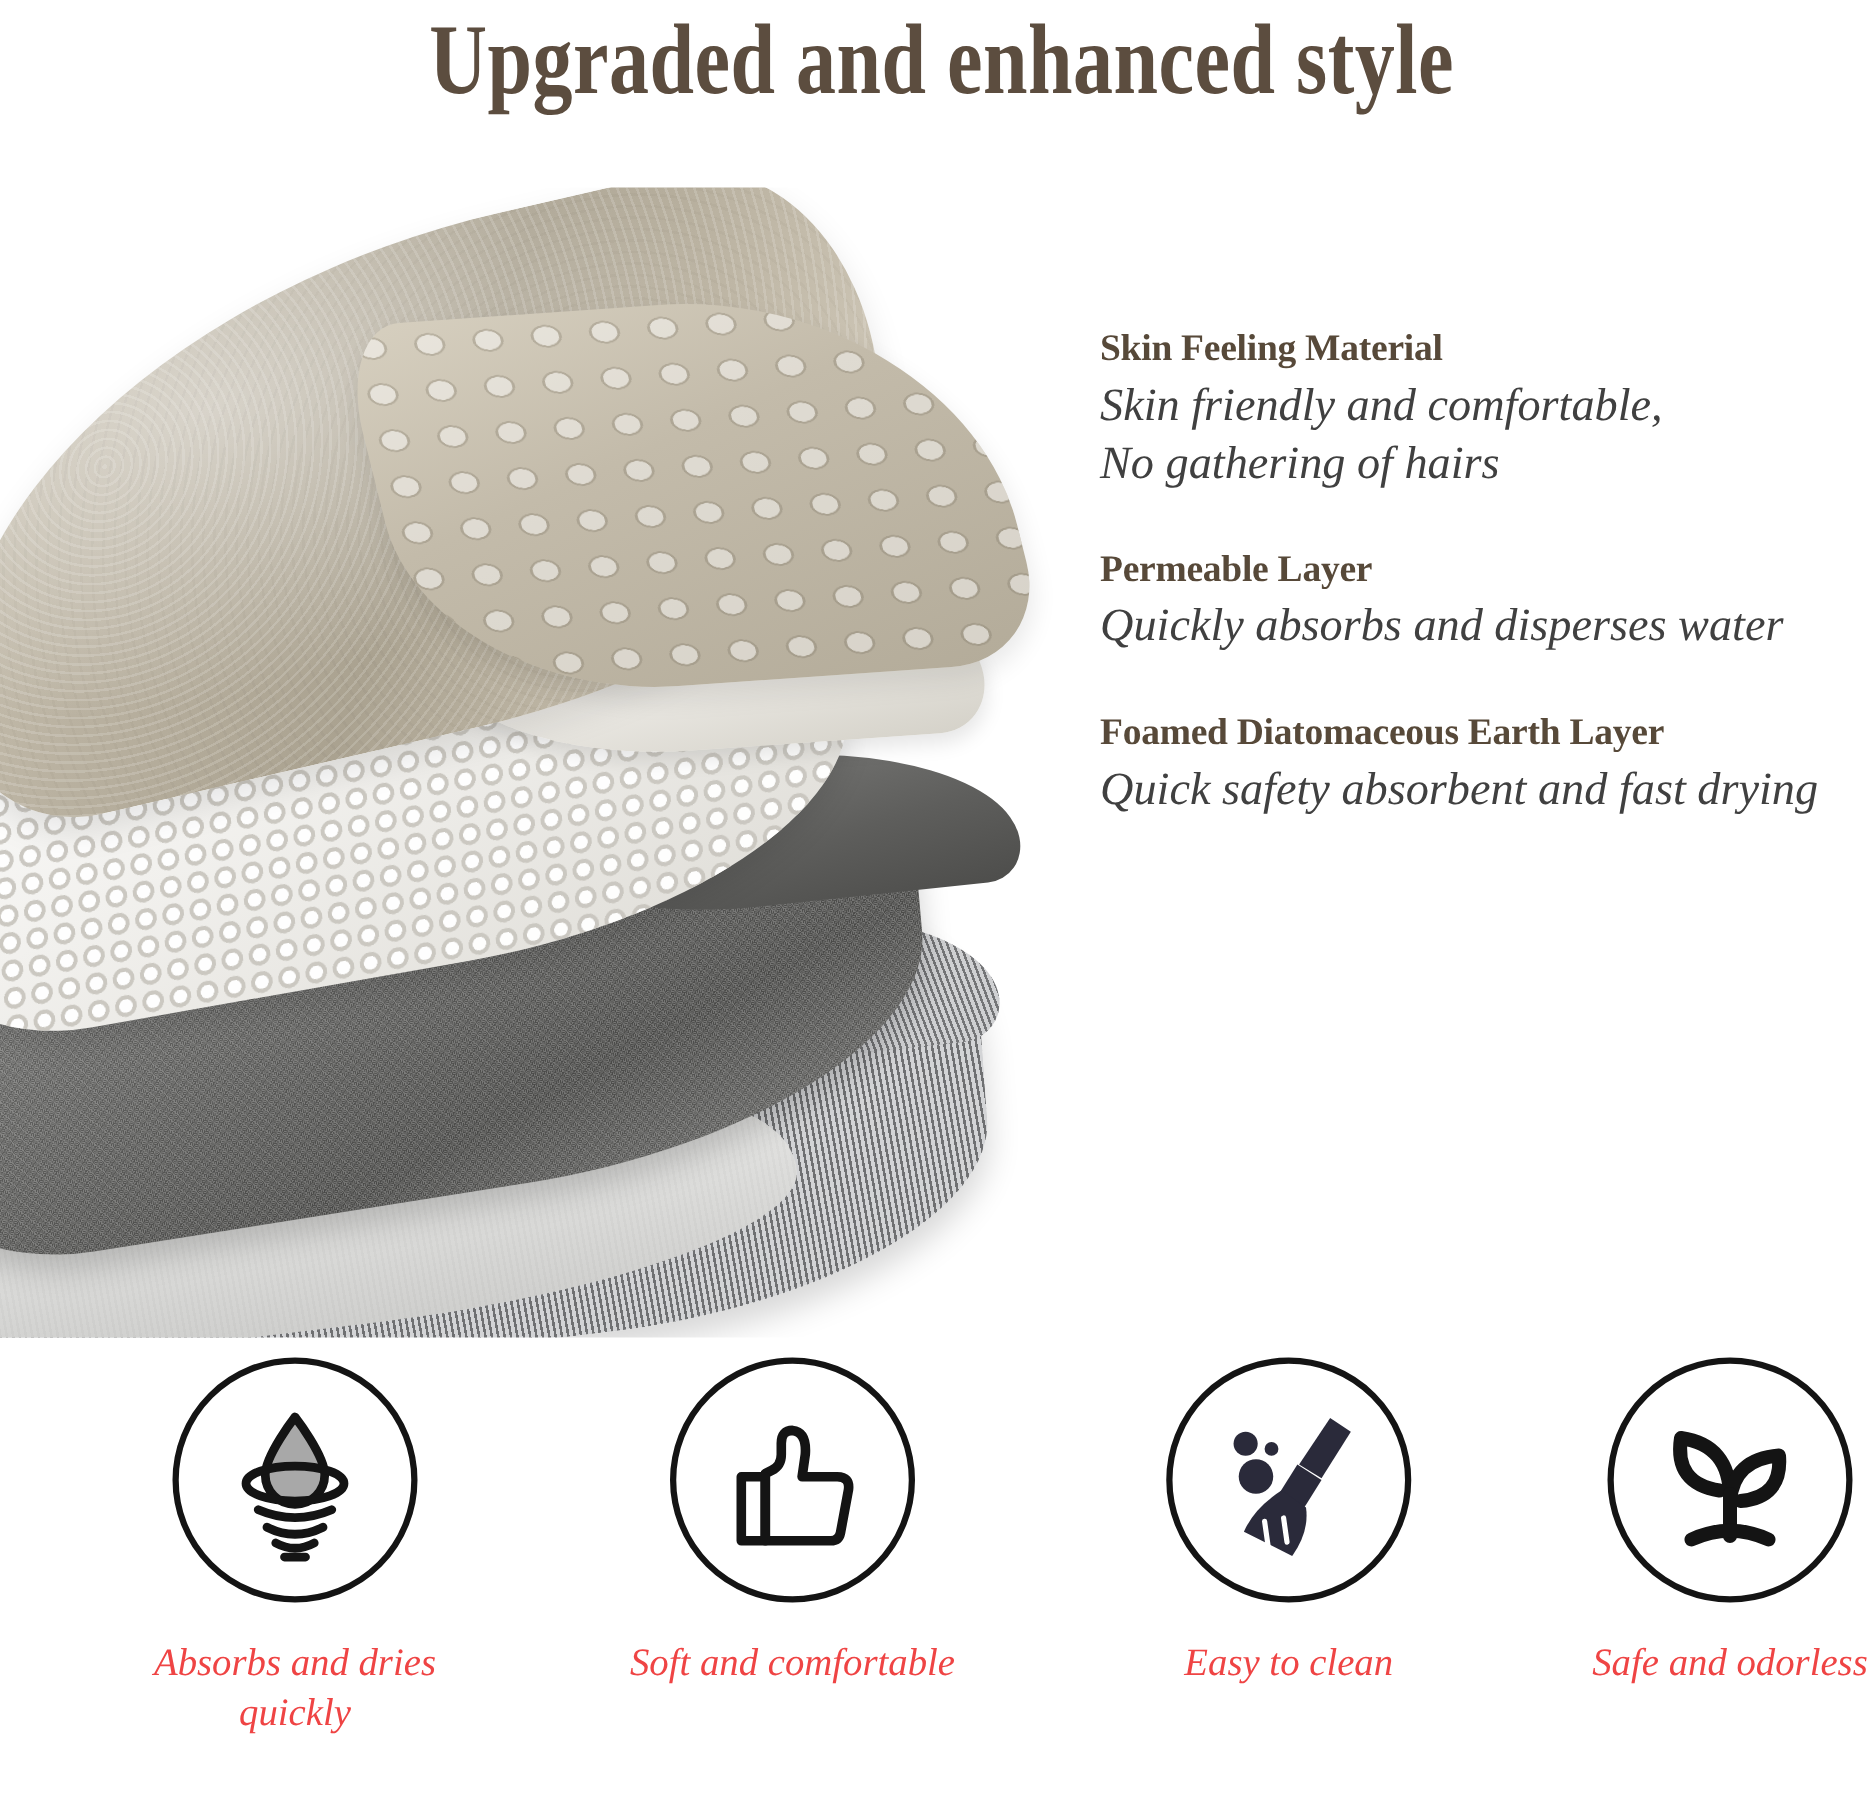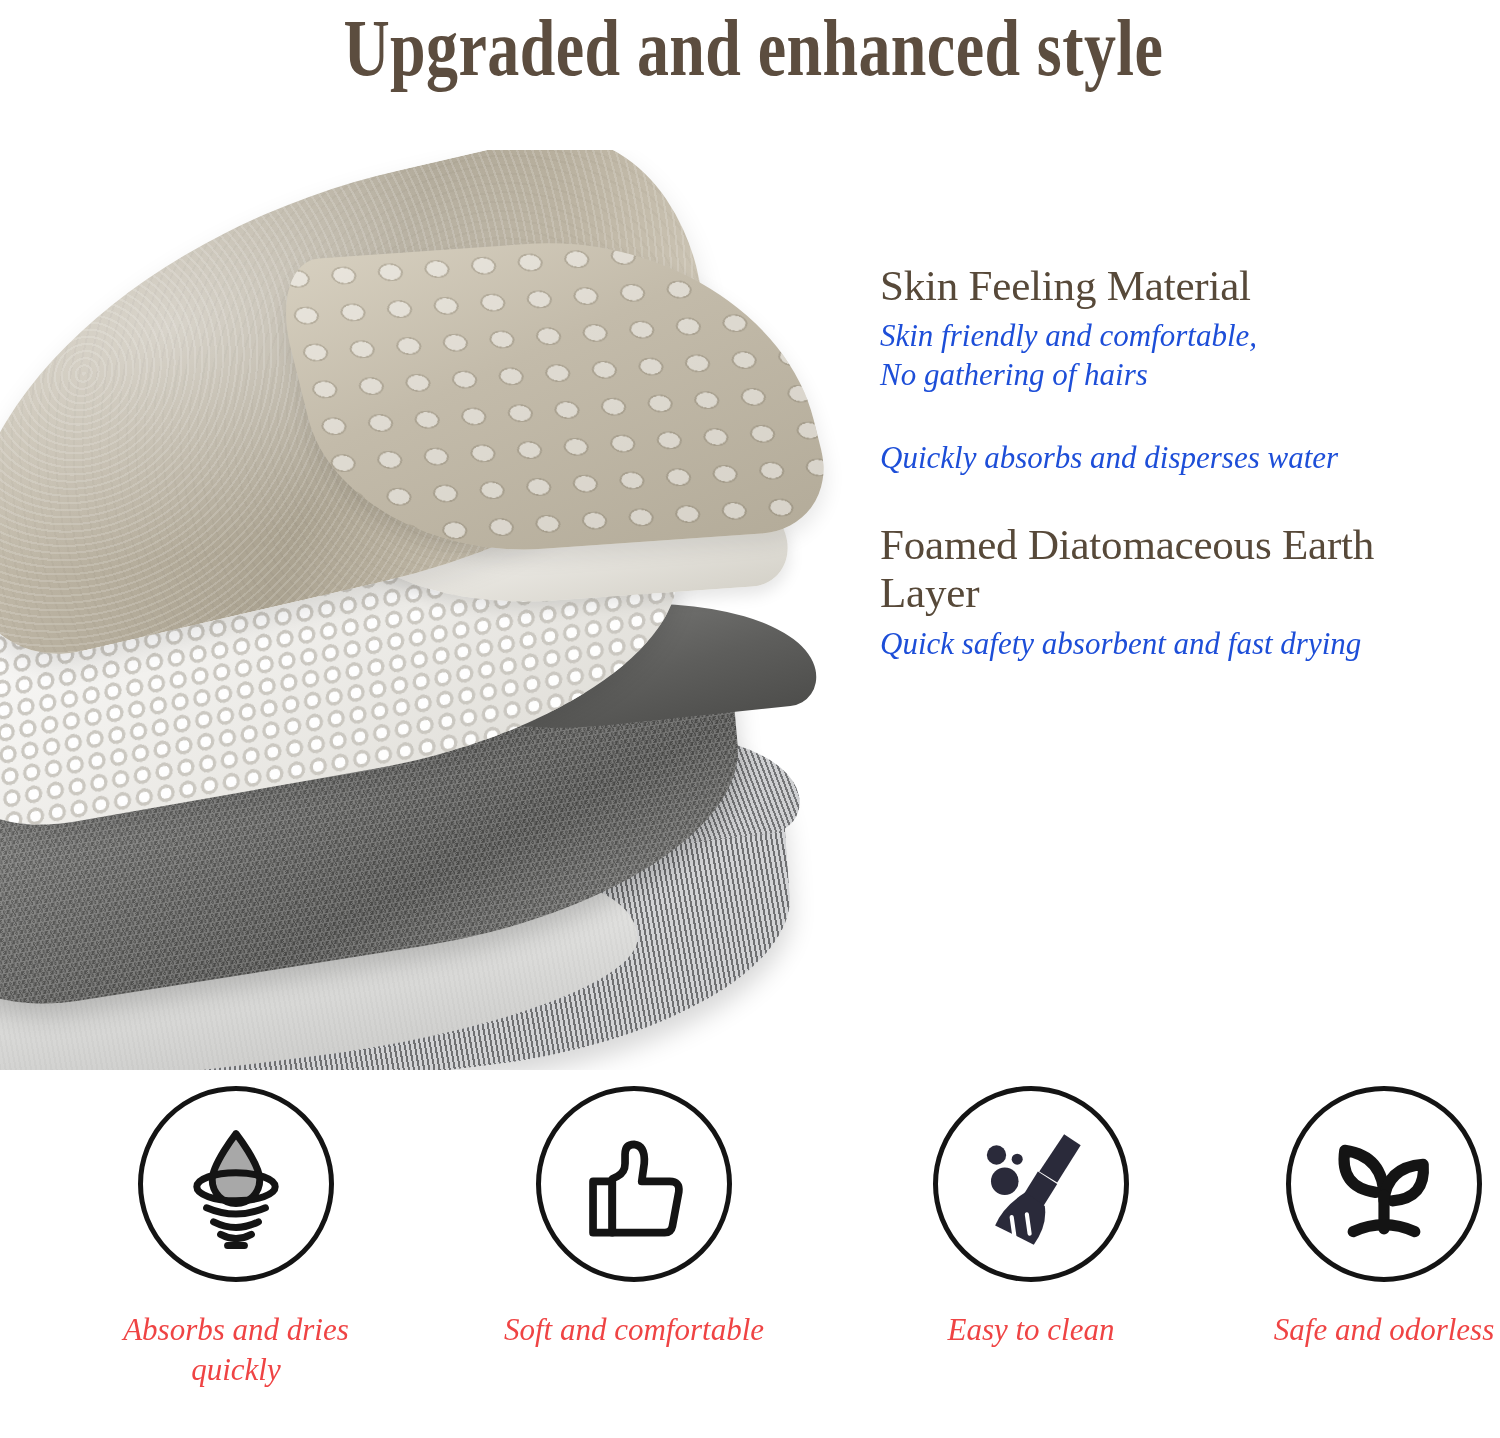--- a/index.html
+++ b/index.html
@@ -140,33 +140,33 @@
   }
 
   
   .features {
     position:absolute; left:880px; top:262px; width:600px;
   }
   .feature { margin-bottom:44px; }
   .feature:last-child { margin-bottom:0; }
   .f-title {
     font-family:"Liberation Serif","DejaVu Serif",serif;
-    font-weight:400;
-    font-size:43px;
+    font-weight:700;
+    font-size:30px;
     line-height:1.12;
     color:#574939;
     margin-bottom:6px;
     letter-spacing:-0.2px;
   }
   .f-desc {
     font-family:"Liberation Serif","DejaVu Serif",serif;
     font-style:italic;
-    font-size:31px;
+    font-size:37px;
     line-height:1.26;
-    color:#1d4ed8;
+    color:#404040;
     white-space:pre-line;
   }
 
   
   .icon-row {
     position:absolute; left:0; top:1086px; width:1500px; height:352px;
   }
   .icon-cell {
     position:absolute; top:0; width:300px;
     display:flex; flex-direction:column; align-items:center;
@@ -228,20 +228,21 @@
 
 <div class="features">
 
   <div class="feature">
     <div class="f-title">Skin Feeling Material</div>
     <div class="f-desc">Skin friendly and comfortable,
 No gathering of hairs</div>
   </div>
 
   <div class="feature">
+    <div class="f-title">Permeable Layer</div>
     <div class="f-desc">Quickly absorbs and disperses water</div>
   </div>
 
   <div class="feature">
     <div class="f-title">Foamed Diatomaceous
 Earth Layer</div>
     <div class="f-desc">Quick safety absorbent and fast drying</div>
   </div>
 
   <div class="feature">

